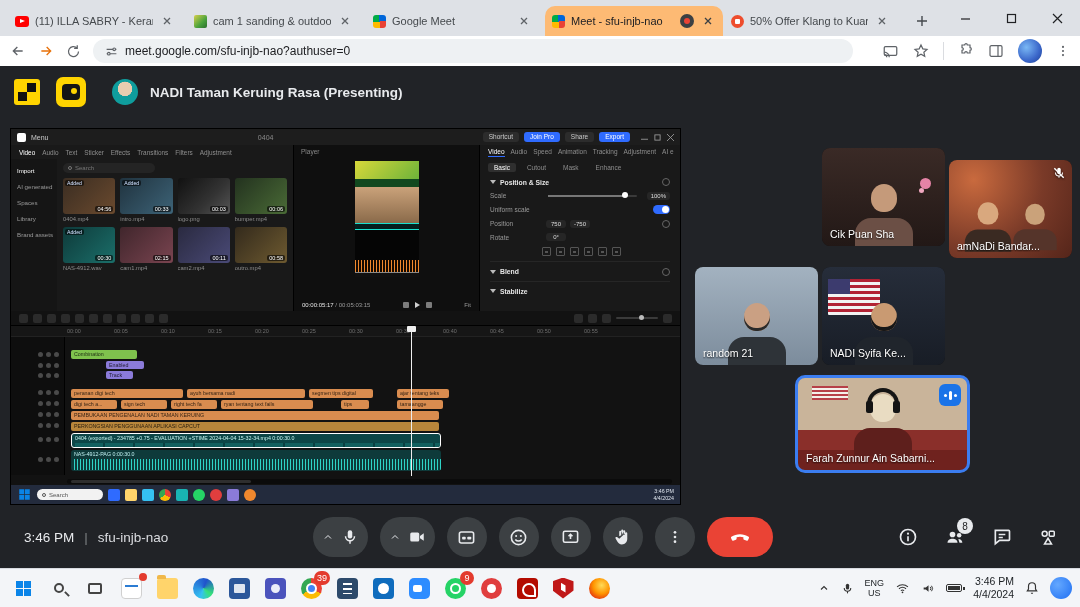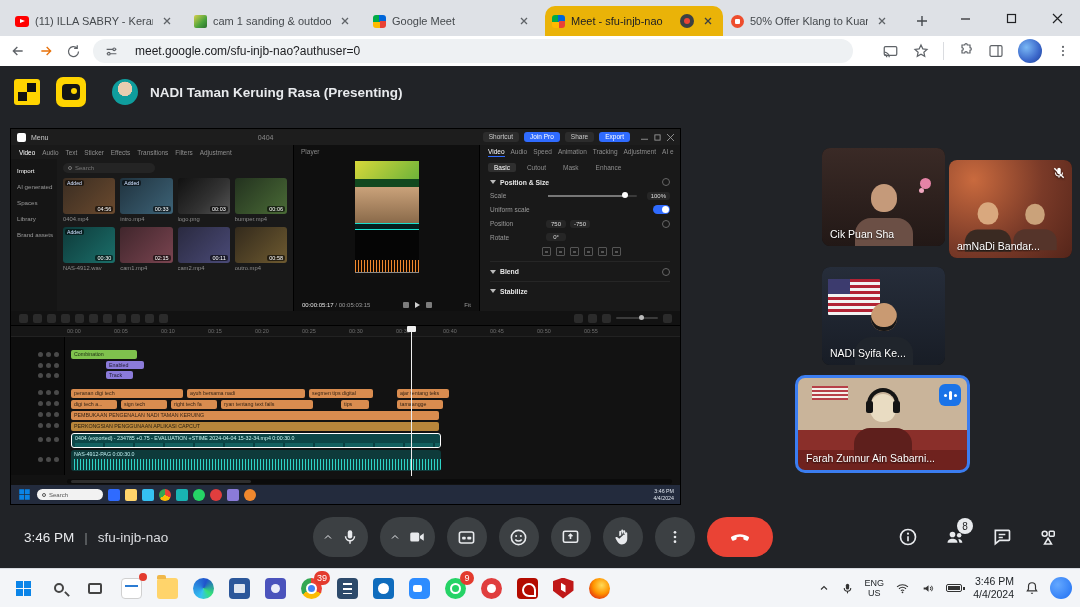--- a/index.html
+++ b/index.html
@@ -6,42 +6,42 @@
   html,body{background:#000}
   .screen{position:relative;width:1080px;height:607px;overflow:hidden;
           font-family:"Liberation Sans",sans-serif;background:#212327}
   svg{display:block}
 
   
   .tabstrip{position:absolute;top:0;left:0;width:1080px;height:36px;background:#dee1e6;
             display:flex;align-items:flex-end;padding-left:8px}
   .tab{width:178px;height:30px;margin-right:1px;border-radius:10px 10px 0 0;display:flex;
        align-items:center;gap:6px;padding:0 7px;font-size:11px;color:#45494d;position:relative}
-  .tab.active{background:#eab308;color:#202124}
+  .tab.active{background:#fdba74;color:#202124}
   .tab-label{flex:1;white-space:nowrap;overflow:hidden;max-width:118px}
   .tclose{width:16px;height:16px;border-radius:50%;display:flex;align-items:center;justify-content:center;flex:none}
   .f-yt{width:14px;height:11px;background:#f00;border-radius:3px;position:relative;flex:none}
   .f-yt::after{content:"";position:absolute;left:5px;top:3px;border-left:5px solid #fff;
                border-top:2.5px solid transparent;border-bottom:2.5px solid transparent}
   .f-cam{width:13px;height:13px;border-radius:2px;background:linear-gradient(135deg,#d6cf4b,#49a23c 60%,#2c6e2f);flex:none}
   .f-meet{width:13px;height:13px;border-radius:3px;flex:none;
           background:conic-gradient(#0066da 0 25%,#e94235 25% 50%,#ffba00 50% 75%,#00ac47 75%)}
   .f-shp{width:13px;height:13px;border-radius:50%;background:#ee4d2d;flex:none;position:relative}
   .f-shp::after{content:"";position:absolute;left:4px;top:4px;width:5px;height:5px;border-radius:1px;background:#fff}
   .rec-dot{width:14px;height:14px;border-radius:50%;background:#3c4043;display:flex;align-items:center;justify-content:center;flex:none}
   .rec-dot::after{content:"";width:6px;height:6px;border-radius:50%;background:#ea4335}
   .newtab{width:26px;height:26px;margin:0 0 2px 6px;border-radius:50%;display:flex;align-items:center;justify-content:center}
   .winctl{position:absolute;right:0;top:0;height:36px;display:flex}
   .winctl>div{width:46px;height:36px;display:flex;align-items:center;justify-content:center}
 
   
   .toolbar{position:absolute;top:36px;left:0;width:1080px;height:30px;background:#fff;
            display:flex;align-items:center;padding:0 10px;gap:12px}
   .omni{width:760px;height:24px;background:#eef1f3;border-radius:13px;display:flex;align-items:center;
-        gap:17px;padding:4px 12px;font-size:12px;color:#202124}
+        gap:7px;padding:4px 12px;font-size:12px;color:#202124}
   .tb-right{display:flex;align-items:center;gap:14px;margin-left:auto}
   .divider{width:1px;height:18px;background:#dadce0}
   .avatar{width:24px;height:24px;border-radius:50%;
           background:radial-gradient(circle at 35% 35%,#7ab8f5,#3a66c9 60%,#1d3f8f)}
 
   
   .meet{position:absolute;top:66px;left:0;width:1080px;height:502px;background:#212327}
   .meet-header{height:52px;display:flex;align-items:center;padding-left:14px}
   .logo1{width:26px;height:26px;background:#ffd400;border-radius:3px;position:relative}
   .logo1::after{content:"";position:absolute;inset:4px;
@@ -744,20 +744,29 @@
         <span class="micoff">
             <svg width="14" height="14" viewBox="0 0 24 24">
               <rect x="9" y="3" width="6" height="11" rx="3" fill="#fff"></rect>
               <path d="M6 11a6 6 0 0 0 12 0" stroke="#fff" stroke-width="1.8" fill="none"></path>
               <path d="M12 17v3" stroke="#fff" stroke-width="1.8"></path>
               <path d="M4 4l16 16" stroke="#fff" stroke-width="2.4"></path>
             </svg>
           </span>
         <span class="tname">amNaDi Bandar...</span>
       </div>
+      <div class="tile" style="left:695px;top:149px">
+        <div class="bg4" style="position:absolute;inset:0">
+          <div class="pr">
+              <div class="hd" style="background:#caa083;box-shadow:0 -3px 0 #2a2a2a inset"></div>
+              <div class="bd" style="background:#2e3338"></div>
+            </div>
+        </div>
+        <span class="tname">random 21</span>
+      </div>
       <div class="tile" style="left:822px;top:149px">
         <div class="bg5" style="position:absolute;inset:0">
           <div class="usflag"></div>
           <div class="pr">
               <div class="hd" style="background:#c99a72;box-shadow:0 -4px 0 #171717 inset"></div>
               <div class="bd" style="background:#20252c"></div>
             </div>
         </div>
         <span class="tname">NADI Syifa Ke...</span>
       </div>

